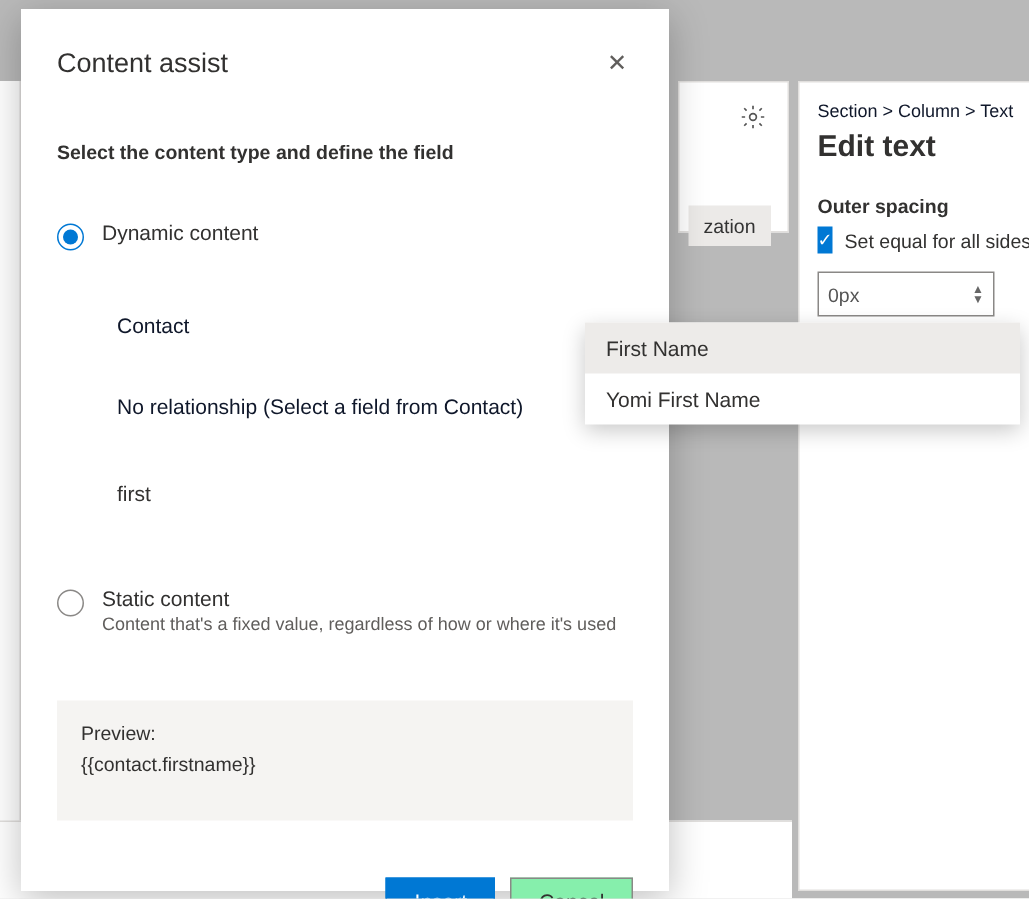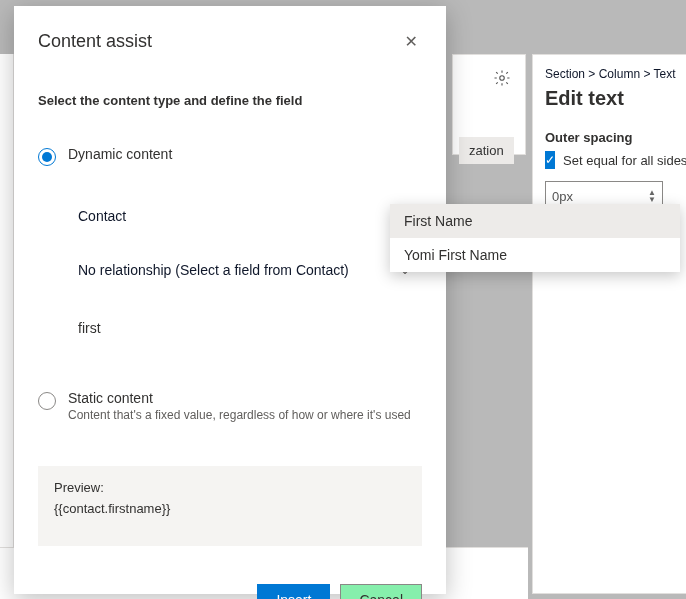--- a/index.html
+++ b/index.html
@@ -127,21 +127,21 @@
 .btn {
   height: 32px; padding: 0 18px; font-size: 14px; cursor: pointer;
   display: flex; align-items: center; justify-content: center;
   border: 1px solid #8a8886; background: #86efac; color: #323130;
 }
 .btn.primary { background: #0078d4; border-color: #0078d4; color: #fff; }
 
 .dropdown-flyout {
   position: absolute;
   left: 390px;
-  top: 204px;
+  top: 215px;
   width: 290px;
   background: #fff;
   box-shadow: 0 4px 14px rgba(0,0,0,0.22);
 }
 .dropdown-item {
   padding: 9px 14px; font-size: 14px; color: #323130; cursor: pointer;
 }
 .dropdown-item.hover { background: #edebe9; }
 
 svg.gear { width: 18px; height: 18px; stroke: #555; fill: none; stroke-width: 1.5; }

